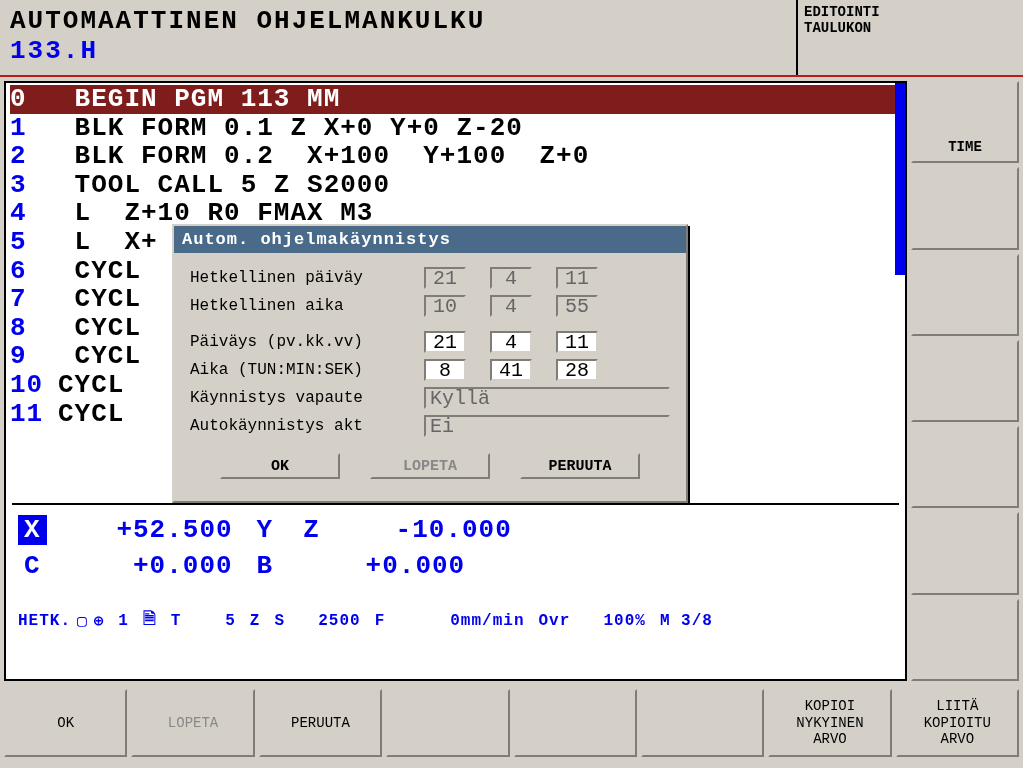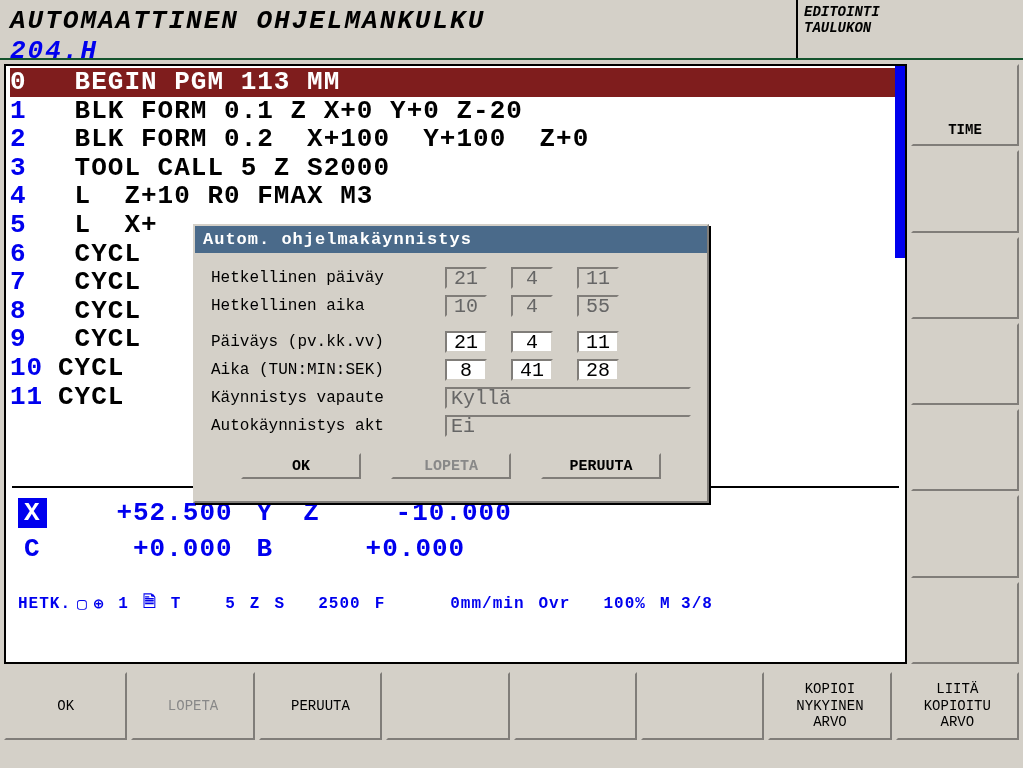--- a/index.html
+++ b/index.html
@@ -6,23 +6,22 @@
   body {
     font-family: "Courier New", monospace;
     background: #d4d0c8;
     width: 1023px;
     height: 768px;
     overflow: hidden;
     position: relative;
   }
   .header {
     display: flex;
-    height: 60px;
-    border-bottom: 2px solid #14532d;
-    font-style: italic;
+    height: 77px;
+    border-bottom: 2px solid #b91c1c;
   }
   .header-left {
     flex: 1;
     padding: 6px 10px;
     border-right: 2px solid #000;
   }
   .header-title {
     font-size: 26px;
     letter-spacing: 2px;
     font-weight: bold;
@@ -127,21 +126,21 @@
     font-size: 14px;
     font-weight: normal;
     white-space: pre-line;
     line-height: 1.2;
   }
   .softkey.disabled { color: #888; }
   .softkey.empty { border: 2px outset #d4d0c8; }
   
   .dialog {
     position: absolute;
-    left: 193px;
+    left: 172px;
     top: 224px;
     width: 516px;
     background: #d4d0c8;
     border: 2px outset #d4d0c8;
     box-shadow: 2px 2px 0 #000;
     font-family: "Courier New", monospace;
   }
   .dialog-title {
     background: #4a6a8a;
     color: #fff;
@@ -205,21 +204,21 @@
     height: 192px;
     background: #0000ee;
   }
 </style>
 </head>
 <body>
 
 <div class="header">
   <div class="header-left">
     <div class="header-title">AUTOMAATTINEN OHJELMANKULKU</div>
-    <div class="header-sub">204.H</div>
+    <div class="header-sub">133.H</div>
   </div>
   <div class="header-right">
     <div>EDITOINTI</div>
     <div>TAULUKON</div>
   </div>
 </div>
 
 <div class="main-area">
   <div class="program-area">
     <div class="scroll-ind"></div>

